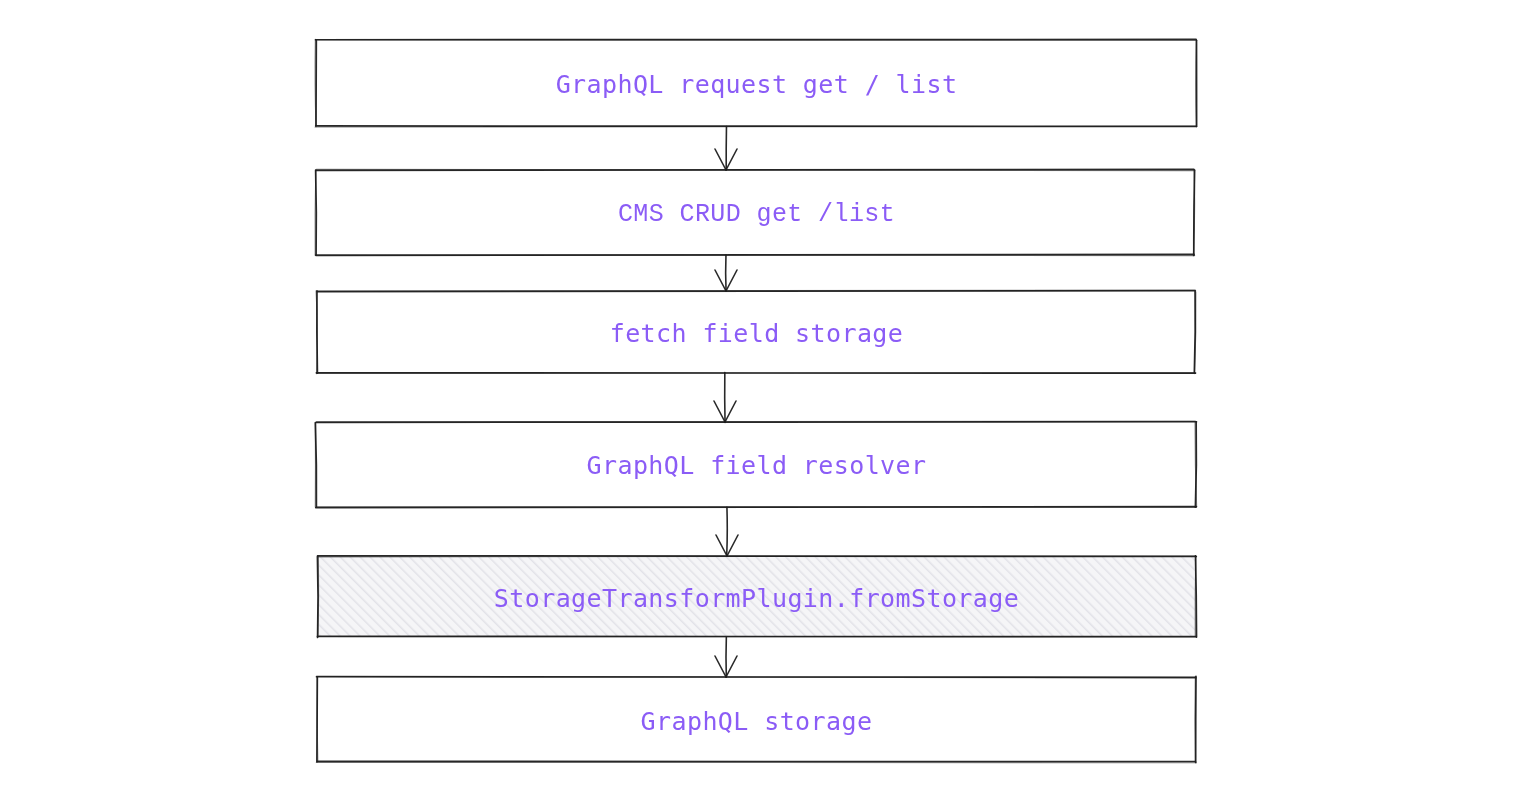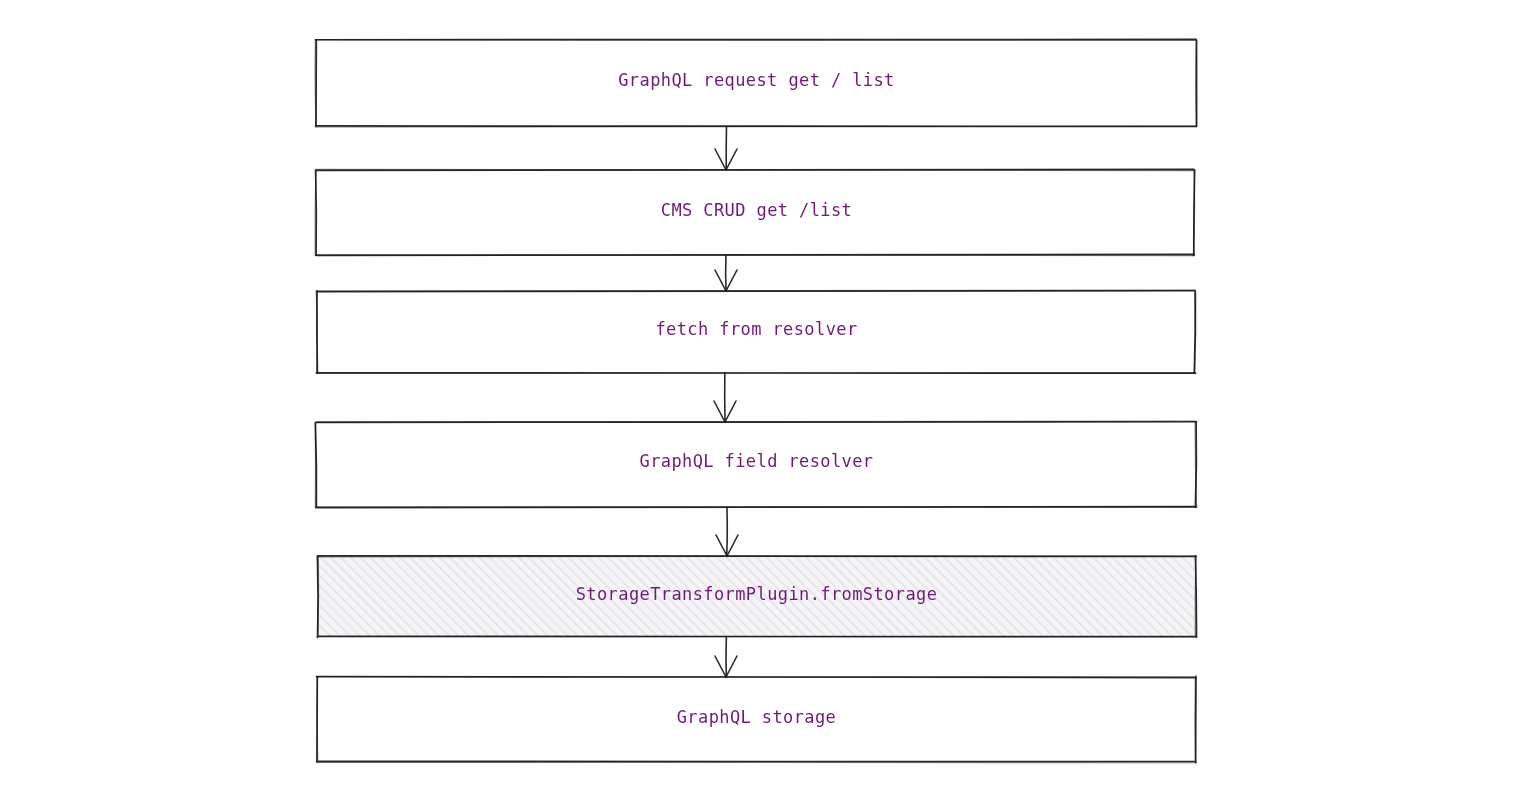--- a/index.html
+++ b/index.html
@@ -29,23 +29,23 @@
     height: 798px;
     display: block;
   }
 
   .node-label {
     position: absolute;
     left: 0;
     width: 100%;
     text-align: center;
     font-family: "DejaVu Sans Mono", "Liberation Mono", monospace;
-    font-size: 17px;
+    font-size: 25px;
     letter-spacing: 0.4px;
-    color: #701a75;
+    color: #8b5cf6;
     white-space: pre;
     pointer-events: none;
   }
 
   .node-box-hit {
     position: absolute;
     cursor: default;
   }
 </style>
 </head>
@@ -147,22 +147,22 @@
           <path d="M 1195.42 761.50 Q 757.30 761.81 317.45 761.46" fill="none" stroke="#1e1e1e" stroke-width="1.7" stroke-linecap="round" stroke-linejoin="round" opacity="0.95"></path>
           <path d="M 1196.34 762.70 Q 757.15 761.30 316.35 762.32" fill="none" stroke="#1e1e1e" stroke-width="1.15" stroke-linecap="round" stroke-linejoin="round" opacity="0.55"></path>
           <path d="M 316.89 761.70 Q 317.14 719.46 317.33 677.36" fill="none" stroke="#1e1e1e" stroke-width="1.7" stroke-linecap="round" stroke-linejoin="round" opacity="0.95"></path>
           <path d="M 317.80 761.18 Q 316.70 719.93 317.22 677.37" fill="none" stroke="#1e1e1e" stroke-width="1.15" stroke-linecap="round" stroke-linejoin="round" opacity="0.55"></path>
         </g>
       </g>
   </svg>
 
   <div id="labels-layer">
       <div class="node-label" style="top: 70px;">GraphQL request get / list</div>
-      <div class="node-label" style="top: 199.5px;">CMS CRUD get /list</div>
-      <div class="node-label" style="top: 319px;">fetch from resolver</div>
+      <div class="node-label" style="top: 199.5px; font-family: Liberation Mono, monospace;">CMS CRUD get /list</div>
+      <div class="node-label" style="top: 319px;">fetch field storage</div>
       <div class="node-label" style="top: 451px;">GraphQL field resolver</div>
       <div class="node-label" style="top: 583.5px;">StorageTransformPlugin.fromStorage</div>
       <div class="node-label" style="top: 706.5px;">GraphQL storage</div>
     </div>
   <div id="hit-layer">
       <div class="node-box-hit" style="left: 316px; top: 40px; width: 880px; height: 86px;"></div>
       <div class="node-box-hit" style="left: 316px; top: 170px; width: 878px; height: 85px;"></div>
       <div class="node-box-hit" style="left: 317px; top: 291px; width: 878px; height: 82px;"></div>
       <div class="node-box-hit" style="left: 316px; top: 422px; width: 880px; height: 85px;"></div>
       <div class="node-box-hit" style="left: 318px; top: 556px; width: 878px; height: 81px;"></div>

